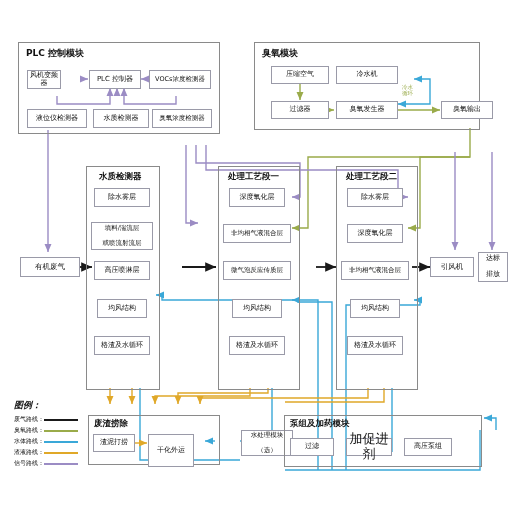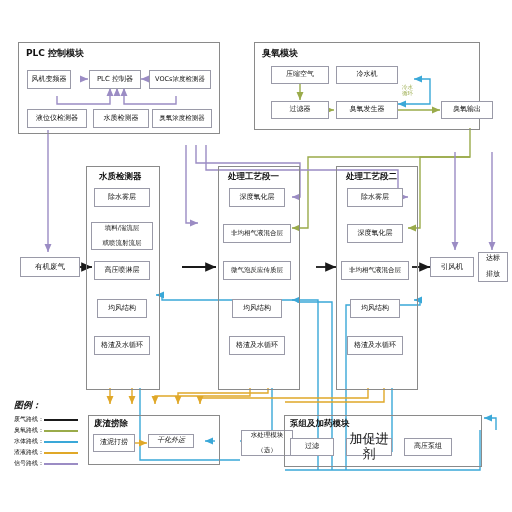--- a/index.html
+++ b/index.html
@@ -158,21 +158,21 @@
       </g>
       <g stroke="#e0a828" marker-end="url(#ahY)">
         <path d="M135,443 L147,443"></path>
       </g>
     </g>
   </svg>
 
   <div class="grp" style="left:18px;top:42px;width:200px;height:90px;"></div>
   <div class="grp-title" style="left:26px;top:47px;font-size:9px;">PLC 控制模块</div>
 
-  <div class="nd" style="left:27px;top:70px;width:44px;height:19px;font-size:7px;">
+  <div class="nd" style="left:27px;top:70px;width:34px;height:19px;font-size:7px;">
     <span>风机变频器</span>
     </div>
   <div class="nd" style="left:89px;top:70px;width:52px;height:19px;font-size:7px;">
     <span>PLC 控制器</span>
     </div>
   <div class="nd" style="left:149px;top:70px;width:62px;height:19px;font-size:6.5px;">
     <span>VOCs浓度检测器</span>
     </div>
 
   <div class="nd" style="left:27px;top:109px;width:60px;height:19px;font-size:7px;">
@@ -282,21 +282,21 @@
       <span>排放</span>
     </span>
     </div>
 
   <div class="grp" style="left:88px;top:415px;width:130px;height:48px;"></div>
   <div class="grp-title" style="left:94px;top:418px;font-size:8.5px;">废渣捞除</div>
 
   <div class="nd" style="left:93px;top:434px;width:42px;height:18px;font-size:7px;">
     <span>渣泥打捞</span>
     </div>
-  <div class="nd" style="left:148px;top:434px;width:46px;height:14px;font-size:7px;font-style:italic;">
+  <div class="nd" style="left:148px;top:434px;width:46px;height:33px;font-size:7px;">
     <span>干化外运</span>
     </div>
 
   <div class="nd" style="left:241px;top:430px;width:52px;height:26px;font-size:6.5px;">
     <span>
       <span>水处理模块</span><br>
       <span>（选）</span>
     </span>
     </div>
 

